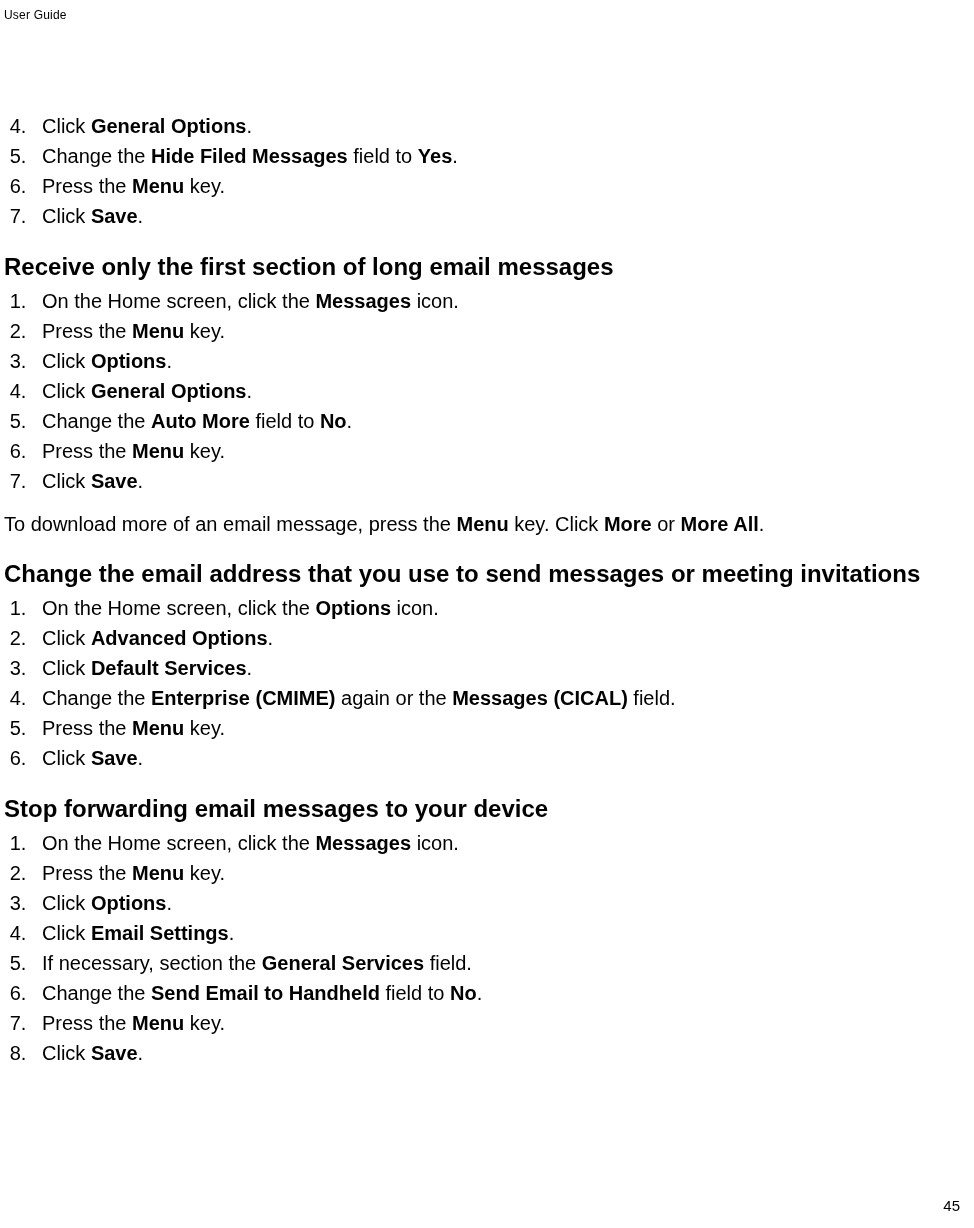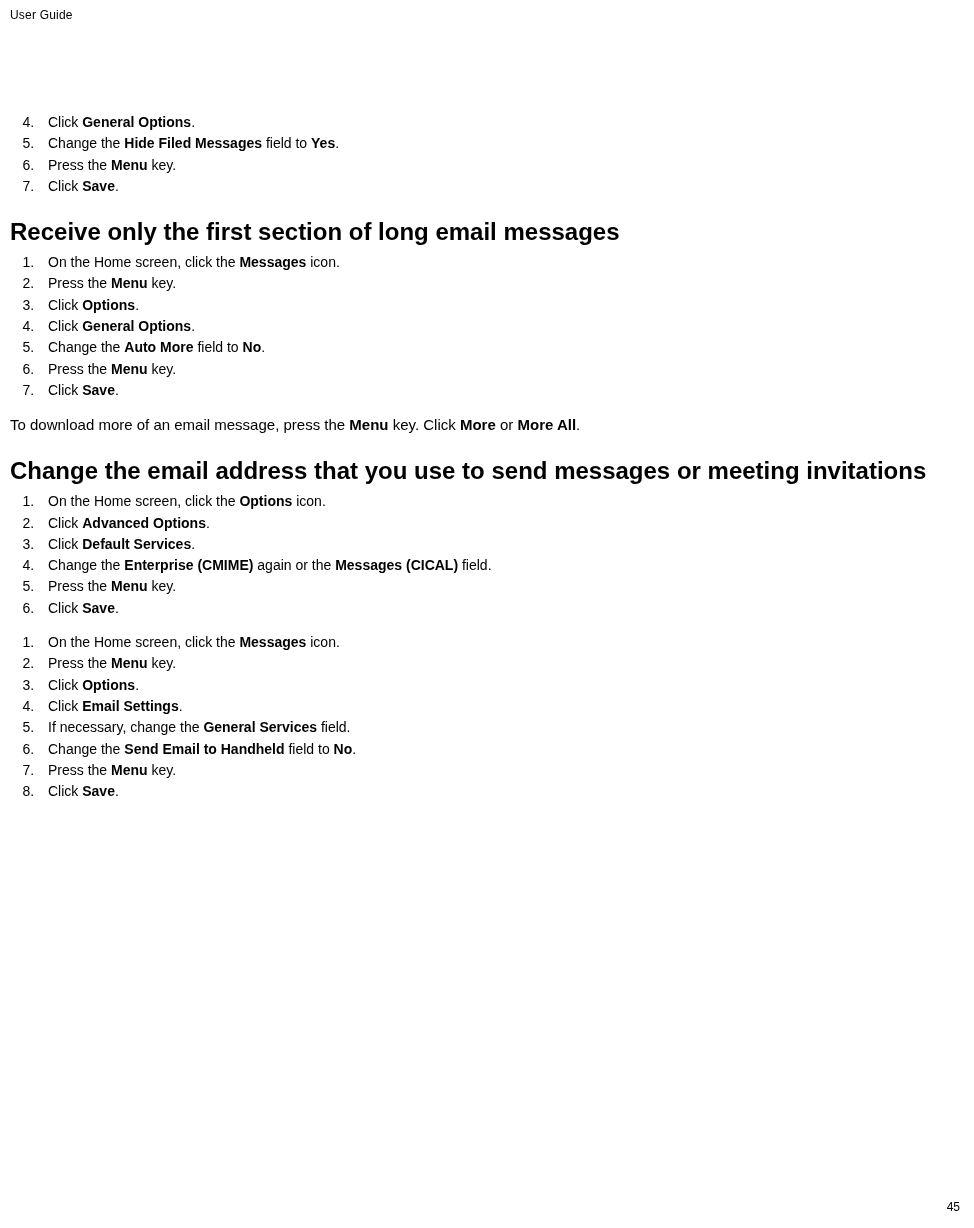--- a/index.html
+++ b/index.html
@@ -6,55 +6,55 @@
     margin: 0;
     padding: 0;
     background: #fff;
     color: #000;
     font-family: "Segoe UI", "Helvetica Neue", Arial, sans-serif;
   }
   .page {
     box-sizing: border-box;
     width: 974px;
     min-height: 1228px;
-    padding: 8px 10px 20px 10px;
+    padding: 8px 10px 20px 4px;
     position: relative;
   }
   .header-label {
     font-size: 12px;
     letter-spacing: 0.2px;
   }
   .content {
     margin-top: 90px;
   }
   ol.steps {
     margin: 0 0 14px 0;
     padding-left: 28px;
-    font-size: 14px;
+    font-size: 20px;
     line-height: 1.45;
   }
   ol.steps > li {
     padding-left: 10px;
     margin: 1px 0;
   }
   h2.section {
     font-size: 24px;
     font-weight: 700;
     margin: 22px 0 6px 0;
   }
   p.body {
-    font-size: 15px;
+    font-size: 20px;
     line-height: 1.4;
     margin: 8px 0 8px 0;
   }
   .page-number {
     position: absolute;
     bottom: 14px;
     right: 14px;
-    font-size: 12px;
+    font-size: 15px;
   }
   b { font-weight: 700; }
 </style>
 </head>
 <body>
 
 <div class="page">
   <div class="header-label">User Guide</div>
 
   <div class="content">
@@ -83,26 +83,27 @@
     <h2 class="section">Change the email address that you use to send messages or meeting invitations</h2>
     <ol class="steps" id="listC">
         <li><span>On the Home screen, click the </span><b>Options</b><span> icon.</span></li>
         <li><span>Click </span><b>Advanced Options</b><span>.</span></li>
         <li><span>Click </span><b>Default Services</b><span>.</span></li>
         <li><span>Change the </span><b>Enterprise (CMIME)</b><span> again or the </span><b>Messages (CICAL)</b><span> field.</span></li>
         <li><span>Press the </span><b>Menu</b><span> key.</span></li>
         <li><span>Click </span><b>Save</b><span>.</span></li>
       </ol>
 
+    <h2 class="section">Stop forwarding email messages to your device</h2>
     <ol class="steps" id="listD">
         <li><span>On the Home screen, click the </span><b>Messages</b><span> icon.</span></li>
         <li><span>Press the </span><b>Menu</b><span> key.</span></li>
         <li><span>Click </span><b>Options</b><span>.</span></li>
         <li><span>Click </span><b>Email Settings</b><span>.</span></li>
-        <li><span>If necessary, change the </span><b>General Services</b><span> field.</span></li>
+        <li><span>If necessary, section the </span><b>General Services</b><span> field.</span></li>
         <li><span>Change the </span><b>Send Email to Handheld</b><span> field to </span><b>No</b><span>.</span></li>
         <li><span>Press the </span><b>Menu</b><span> key.</span></li>
         <li><span>Click </span><b>Save</b><span>.</span></li>
       </ol>
 
   </div>
 
   <div class="page-number">45</div>
 </div>
 

